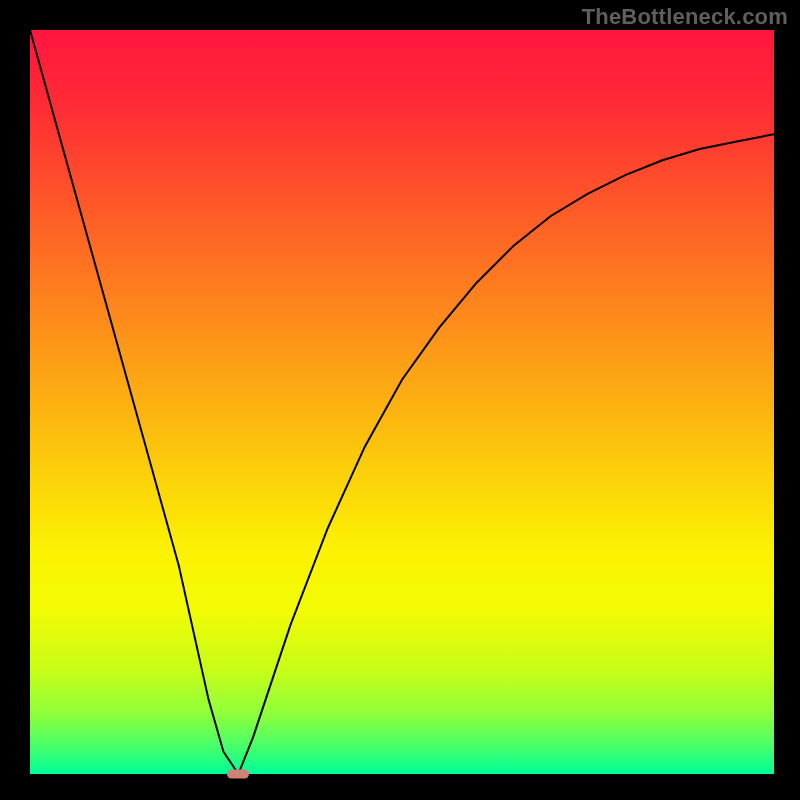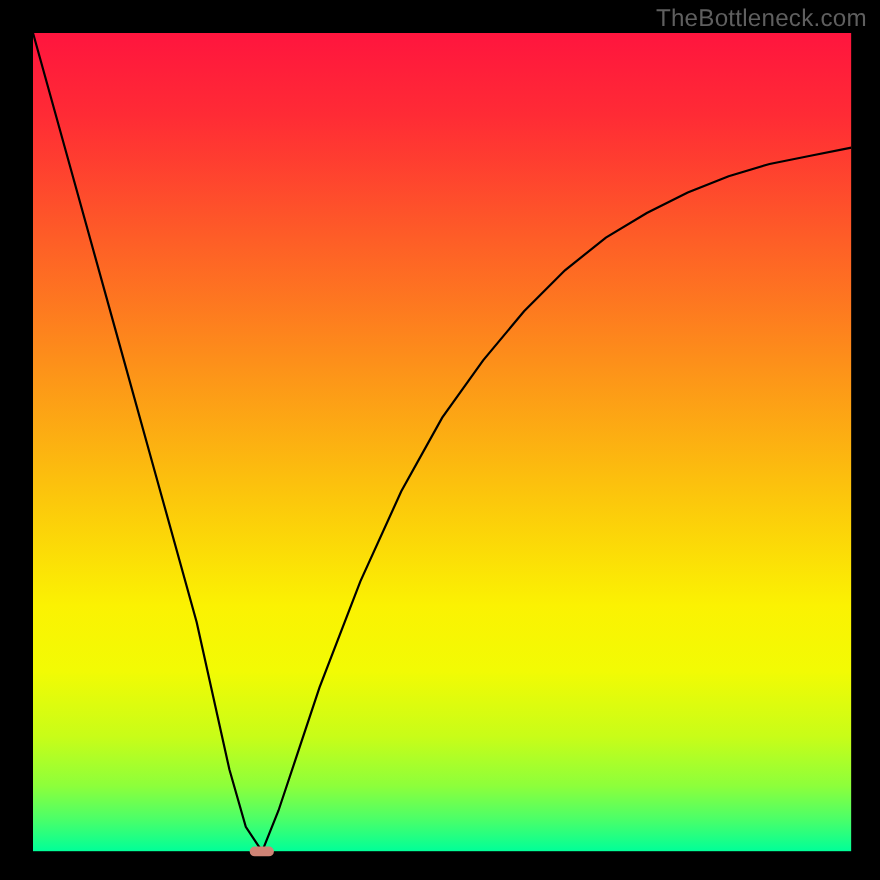--- a/index.html
+++ b/index.html
@@ -16,21 +16,21 @@
     width: 800px;
     height: 800px;
     background: #000;
   }
   .watermark {
     position: absolute;
     top: 4px;
     right: 12px;
     color: #5f5f5f;
     font-size: 22px;
-    font-weight: 400;
+    font-weight: 700;
     letter-spacing: 0.2px;
     z-index: 20;
     margin-left: 33px;
   }
   .plot {
     position: absolute;
     left: 30px;
     top: 30px;
     width: 744px;
     height: 744px;

